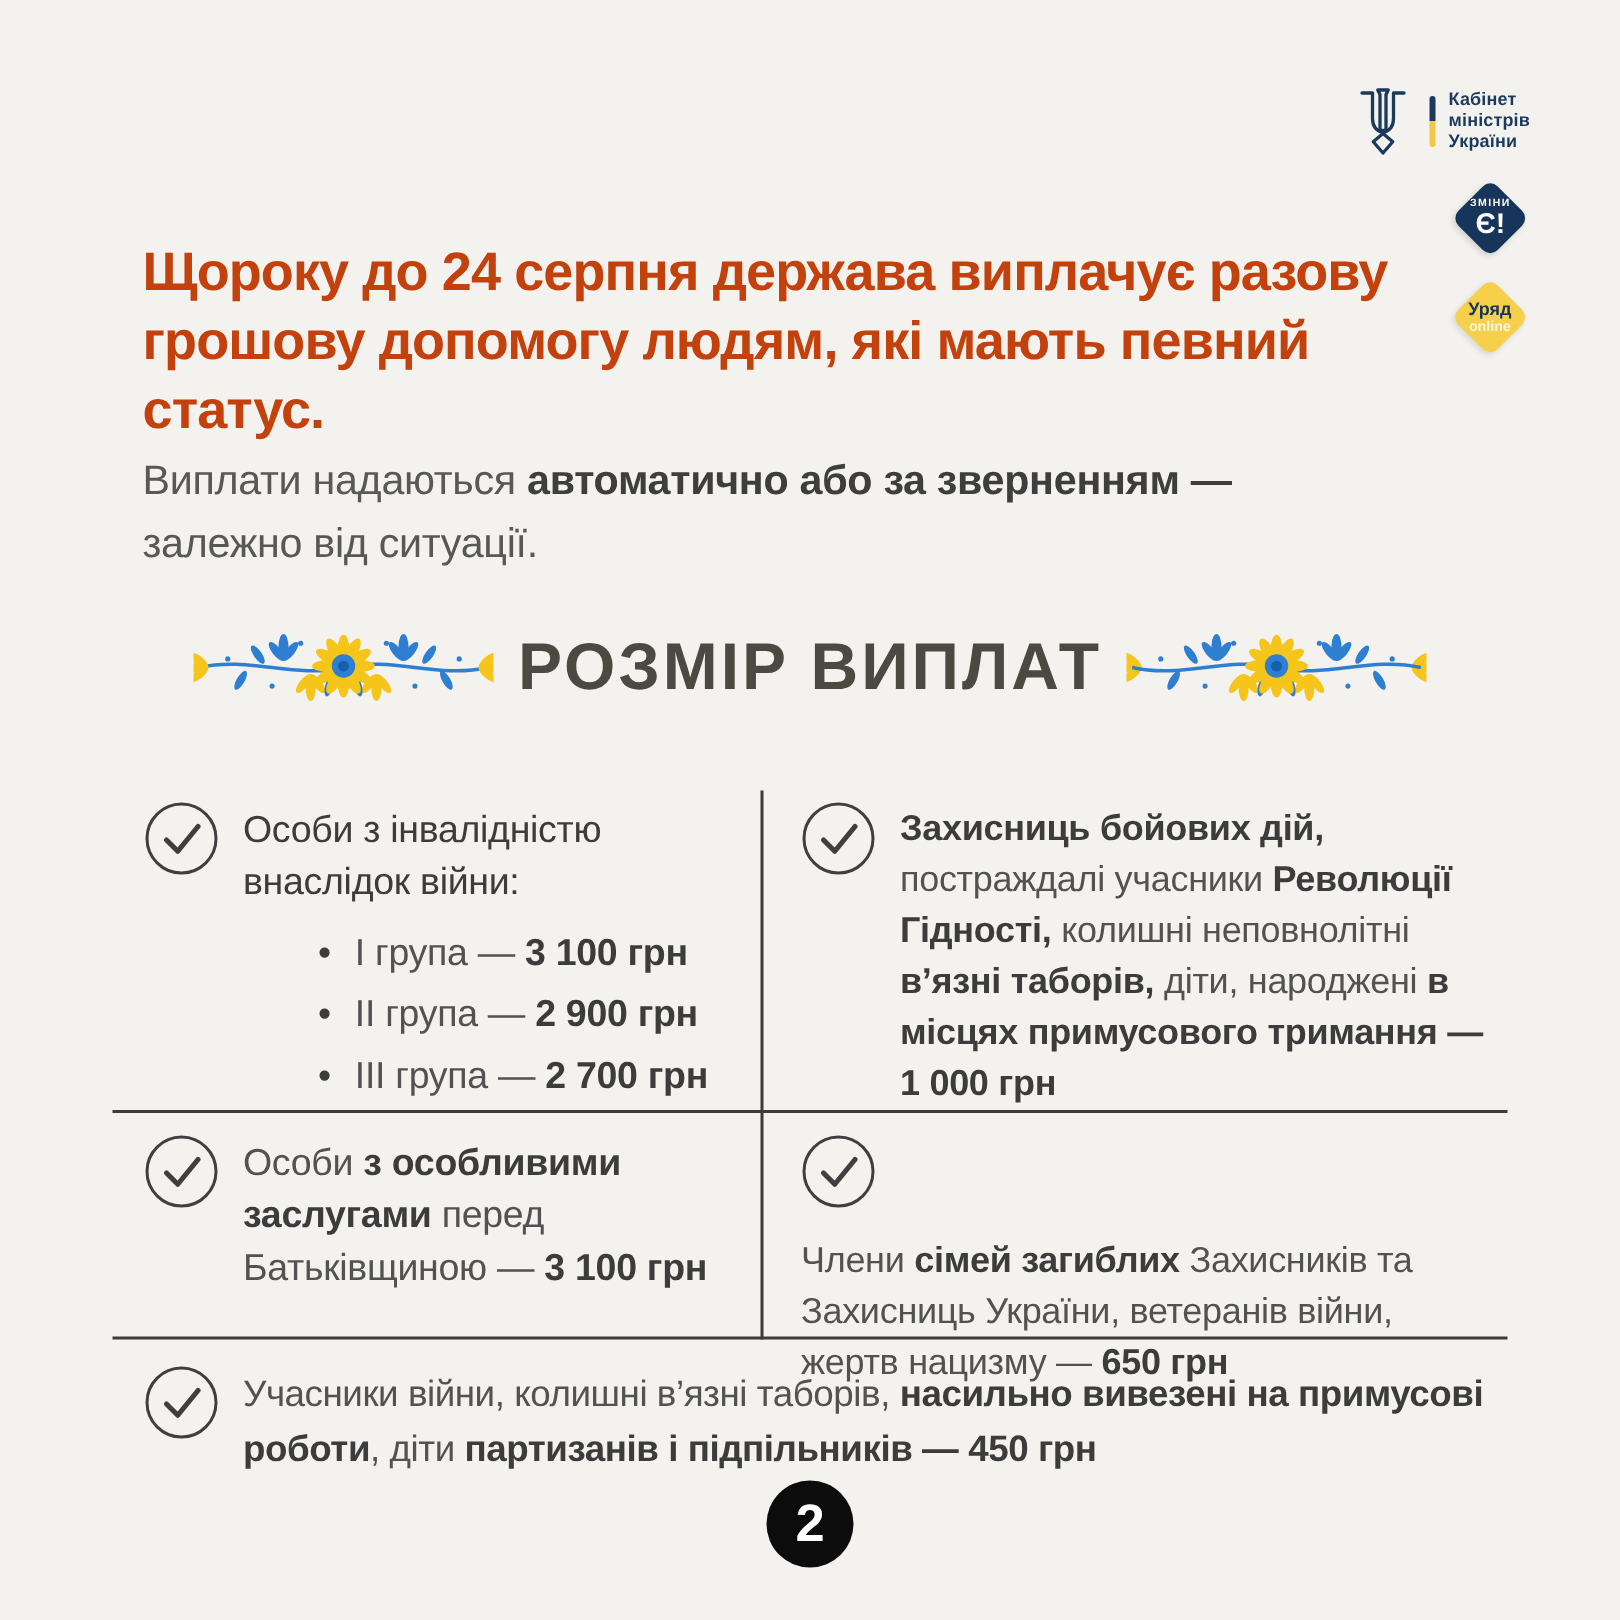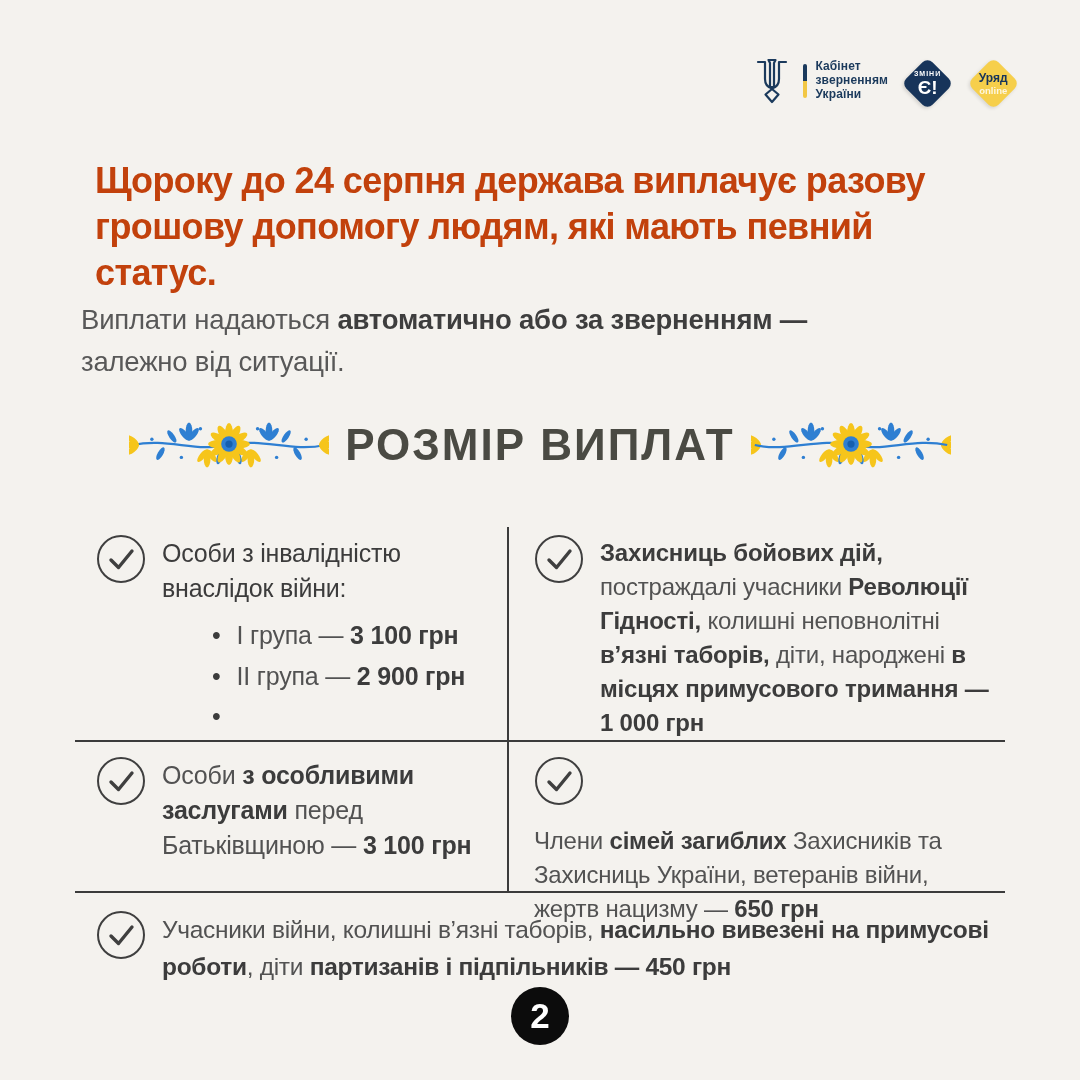--- a/index.html
+++ b/index.html
@@ -6,38 +6,38 @@
   body{
     width:1080px;height:1080px;position:relative;overflow:hidden;
     background:#f4f2ee;
     font-family:"Liberation Sans","DejaVu Sans",sans-serif;
     color:#3e3e3e;
   }
   b{font-weight:700;color:#3c3c3c;}
   .pre{white-space:pre-line;}
 
   
-  .logos{position:absolute;top:56px;right:60px;display:flex;align-items:flex-start;gap:12px;}
+  .logos{position:absolute;top:56px;right:60px;display:flex;align-items:flex-end;gap:12px;flex-direction:column;}
   .cab{display:flex;align-items:center;gap:9px;}
   .cab-bar{width:4px;height:34px;background:linear-gradient(to bottom,#1b3a5c 50%,#f2c744 50%);border-radius:2px;}
   .cab-text{font-size:12px;font-weight:700;color:#1b3a5c;line-height:1.15;letter-spacing:.1px;}
   .diamond-wrap{width:54px;height:54px;display:flex;align-items:center;justify-content:center;}
   .diamond{width:37px;height:37px;transform:rotate(45deg);border-radius:7px;display:flex;align-items:center;justify-content:center;}
   .diamond-inner{transform:rotate(-45deg);text-align:center;line-height:1;}
   .d-navy{background:#17345a;box-shadow:0 2px 4px rgba(0,0,0,.15);}
   .d-navy .sm{display:block;font-size:7px;font-weight:700;color:#fff;letter-spacing:1px;text-transform:uppercase;}
   .d-navy .lg{display:block;font-size:19px;font-weight:800;color:#fff;margin-top:1px;}
   .d-yellow{background:#f6cf4b;box-shadow:0 2px 4px rgba(0,0,0,.12);}
   .d-yellow .sm{display:block;font-size:12px;font-weight:800;color:#17345a;}
   .d-yellow .lg{display:block;font-size:9.5px;font-weight:700;color:#fdf6df;margin-top:2px;}
 
   
   .heading{position:absolute;left:95px;top:158px;width:915px;
     font-size:36px;font-weight:700;line-height:1.28;letter-spacing:-.6px;color:#c2410c;}
-  .subtext{position:absolute;left:81px;top:299px;width:880px;
+  .subtext{position:absolute;left:95px;top:299px;width:880px;
     font-size:27.5px;font-weight:400;line-height:1.52;letter-spacing:-.2px;color:#585858;}
   .subtext b{color:#3e3e3e;}
 
   
   .section-header{position:absolute;left:0;top:414px;width:1080px;
     display:flex;align-items:center;justify-content:center;gap:16px;}
   .section-title{font-size:44px;font-weight:800;letter-spacing:2px;color:#4a4a43;white-space:nowrap;}
   .ornament{width:200px;height:62px;flex:0 0 auto;}
 
   
@@ -76,21 +76,21 @@
       <g fill="none" stroke="#1b3a5c" stroke-width="2.2" stroke-linecap="round" stroke-linejoin="round">
         <path d="M8 6 h7 v17 c0 6 3.5 8.5 7 9.5"></path>
         <path d="M36 6 h-7 v17 c0 6 -3.5 8.5 -7 9.5"></path>
         <path d="M18.5 4 h7 l-1.5 3 v24 h-4 v-24 z"></path>
         <path d="M22 33 l-6.5 5.5 L22 46 l6.5 -7.5 z"></path>
       </g>
     </svg>
     <div class="cab-bar"></div>
     <div class="cab-text">
       <span>Кабінет</span><br>
-      <span>зверненням</span><br>
+      <span>міністрів</span><br>
       <span>України</span>
     </div>
   </div>
   <div class="diamond-wrap">
     <div class="diamond d-navy">
       <div class="diamond-inner">
         <span class="sm">зміни</span>
         <span class="lg">Є!</span>
       </div>
     </div>
@@ -224,20 +224,21 @@
       <div class="bullet-row">
         <span class="bullet-dot">•</span>
         <span><span>І група — </span><b>3 100 грн</b></span>
       </div>
       <div class="bullet-row">
         <span class="bullet-dot">•</span>
         <span><span>ІІ група — </span><b>2 900 грн</b></span>
       </div>
       <div class="bullet-row">
         <span class="bullet-dot">•</span>
+        <span><span>ІІІ група — </span><b>2 700 грн</b></span>
       </div>
     </div>
   </div>
 </div>
 
 <div class="cell cell-tr">
   <svg class="check" viewBox="0 0 50 50">
     <circle cx="25" cy="25" r="23" fill="none" stroke="#3f3f3f" stroke-width="2"></circle>
     <path d="M15 26 l7.5 7.5 L36 17" fill="none" stroke="#3f3f3f" stroke-width="3.4" stroke-linecap="round" stroke-linejoin="round"></path>
   </svg>

